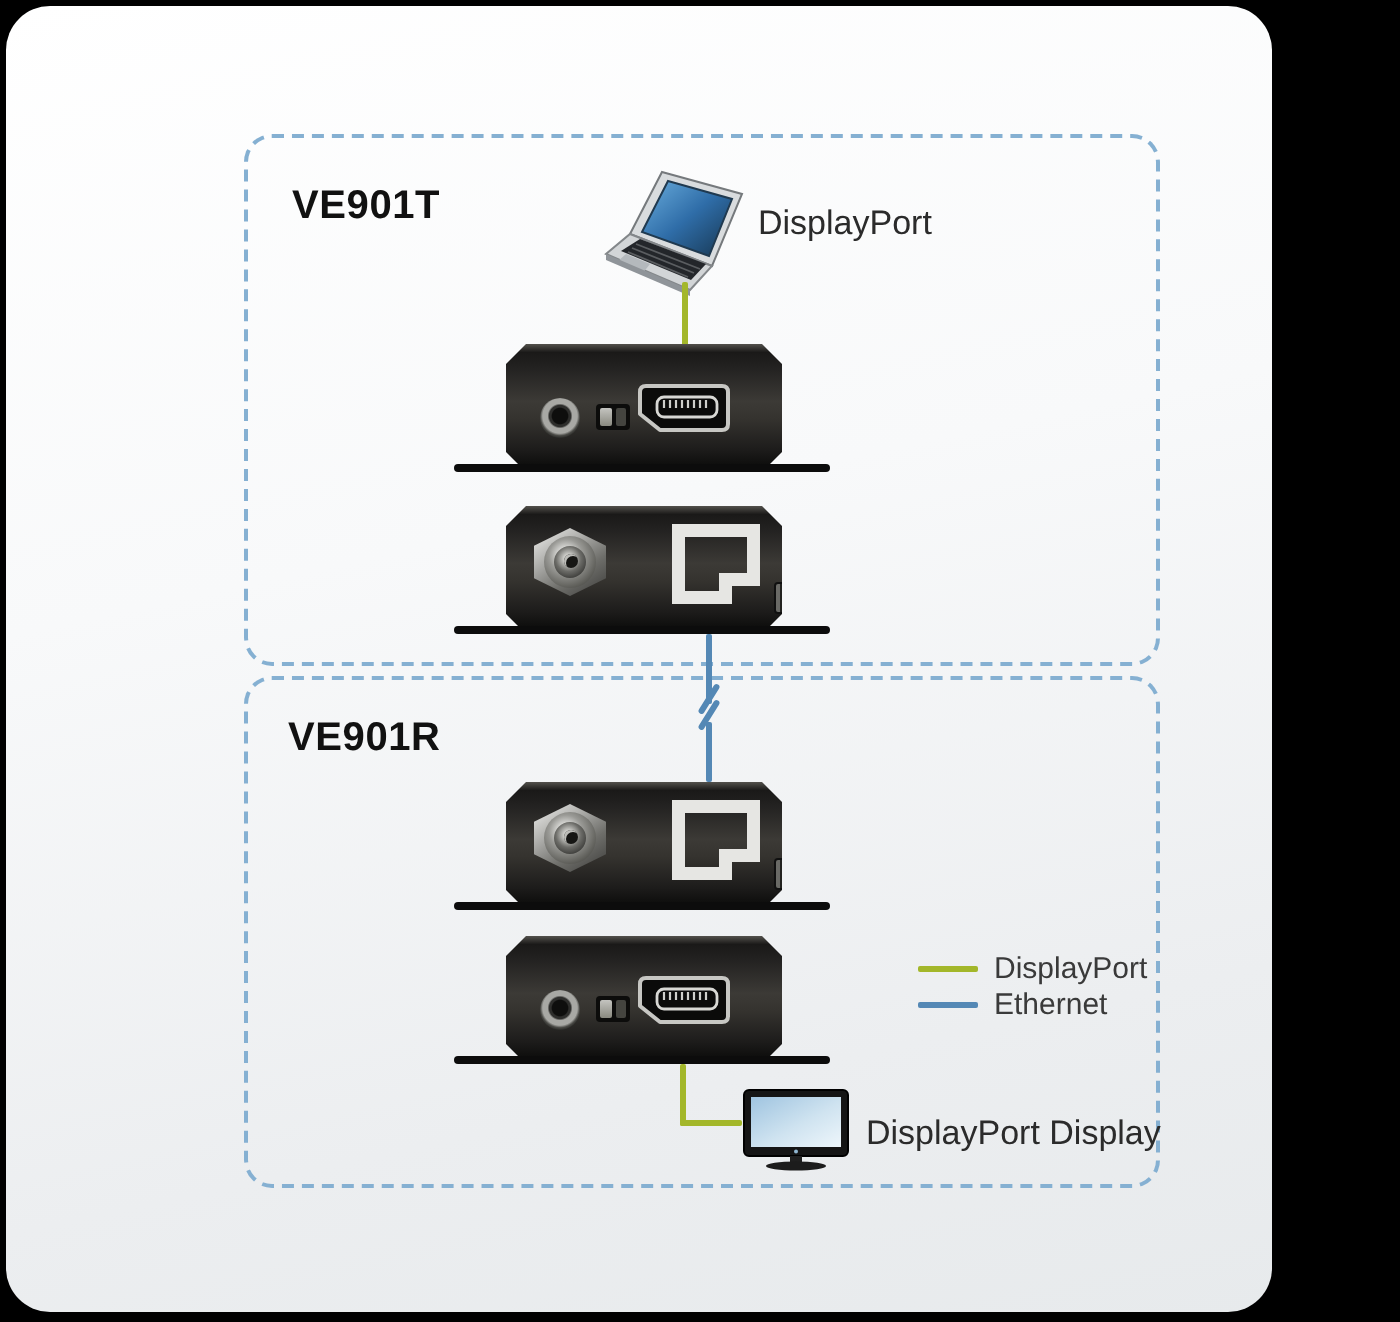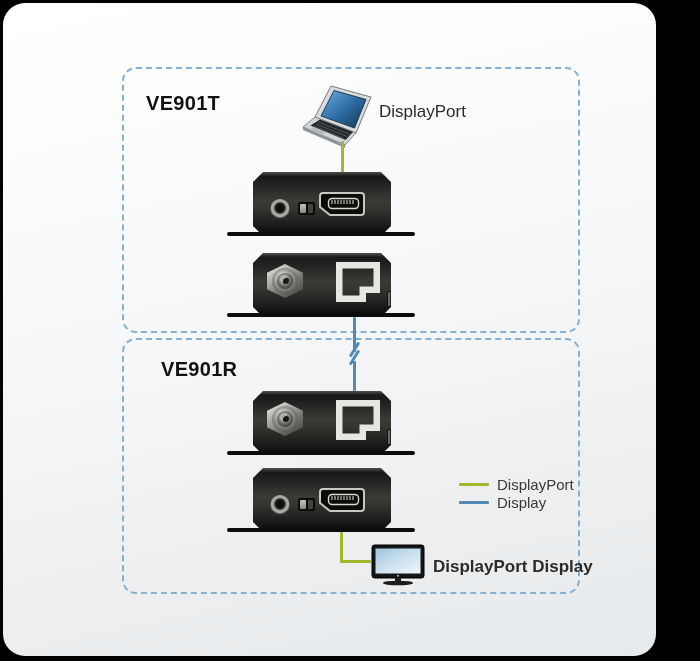--- a/index.html
+++ b/index.html
@@ -1,18 +1,18 @@
 <!DOCTYPE html>
 <html><head>
 <meta charset="utf-8">
 <style>
   html,body{margin:0;padding:0;background:#000;}
   #stage{
     position:relative;width:642px;height:661px;background:#000;
-    font-family:"Liberation Sans", sans-serif;overflow:hidden;padding-left:20px;
+    font-family:"Liberation Sans", sans-serif;overflow:hidden;
   }
   #panel{
     position:absolute;left:3px;top:3px;right:6px;bottom:5px;
     border-radius:22px;
     background:linear-gradient(168deg,#ffffff 0%,#f8f9fa 40%,#eceef0 78%,#e7eaec 100%);
   }
   .group-box{
     position:absolute;box-sizing:border-box;
     border:2px dashed #85b0d2;border-radius:14px;
   }
@@ -69,21 +69,21 @@
 </head>
 <body>
 
 <div id="stage">
   <div id="panel">
 
     <div class="group-box" style="left:119px;top:64px;width:458px;height:266px;"></div>
     <div class="group-label" style="left:143px;top:89px;">VE901T</div>
 
     <div class="group-box" style="left:119px;top:335px;width:458px;height:256px;"></div>
-    <div class="group-label" style="left:158px;top:355px;">VE901R</div>
+    <div class="group-label" style="left:141px;top:355px;">VE901R</div>
 
     <div style="position:absolute;left:298px;top:82px;">
       <svg width="78" height="64" viewBox="0 0 78 64">
         <defs>
           <linearGradient id="scr" x1="0" y1="0" x2="1" y2="1">
             <stop offset="0" stop-color="#6aaede"></stop>
             <stop offset="0.5" stop-color="#2f6da8"></stop>
             <stop offset="1" stop-color="#16354f"></stop>
           </linearGradient>
         </defs>
@@ -183,27 +183,27 @@
             <stop offset="1" stop-color="#eef6fb"></stop>
           </linearGradient>
         </defs>
         <rect x="1" y="1" width="52" height="33" rx="2.5" fill="#151515" stroke="#000"></rect>
         <rect x="4.5" y="4.5" width="45" height="25" fill="url(#ms)"></rect>
         <circle cx="27" cy="31.8" r="1" fill="#8fb5d0"></circle>
         <rect x="24" y="34" width="6" height="4.5" fill="#1f1f1f"></rect>
         <ellipse cx="27" cy="39" rx="15" ry="2.3" fill="#1c1c1c"></ellipse>
       </svg>
     </div>
-    <div class="text-label" style="left:430px;top:553px;font-weight:bold;">DisplayPort Display</div>
+    <div class="text-label" style="left:430px;top:553px;">DisplayPort Display</div>
 
     <div id="legend">
       <div class="legend-item">
         <div class="legend-swatch" style="background-color: rgb(163, 183, 42);"></div>
         <div class="legend-text">DisplayPort</div>
       </div>
       <div class="legend-item">
         <div class="legend-swatch" style="background-color: rgb(84, 136, 181);"></div>
-        <div class="legend-text">Display</div>
+        <div class="legend-text">Ethernet</div>
       </div>
     </div>
 
   </div>
 </div>
 
 </body></html>

